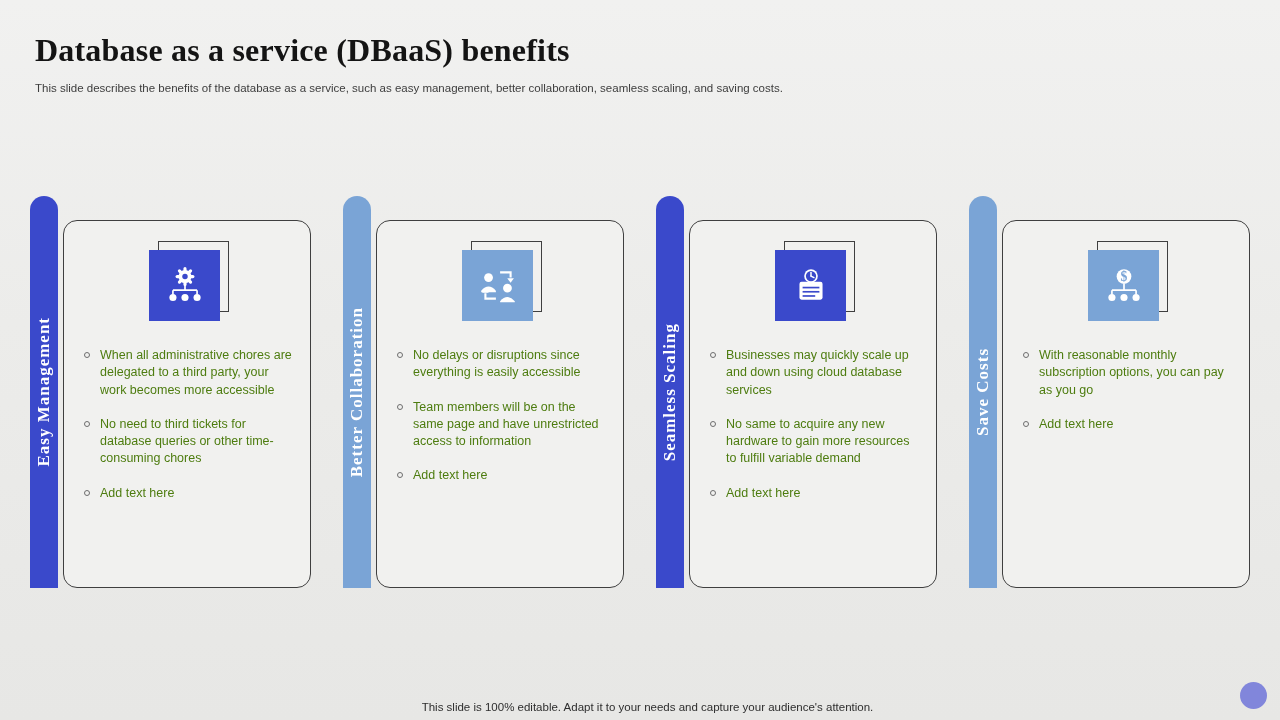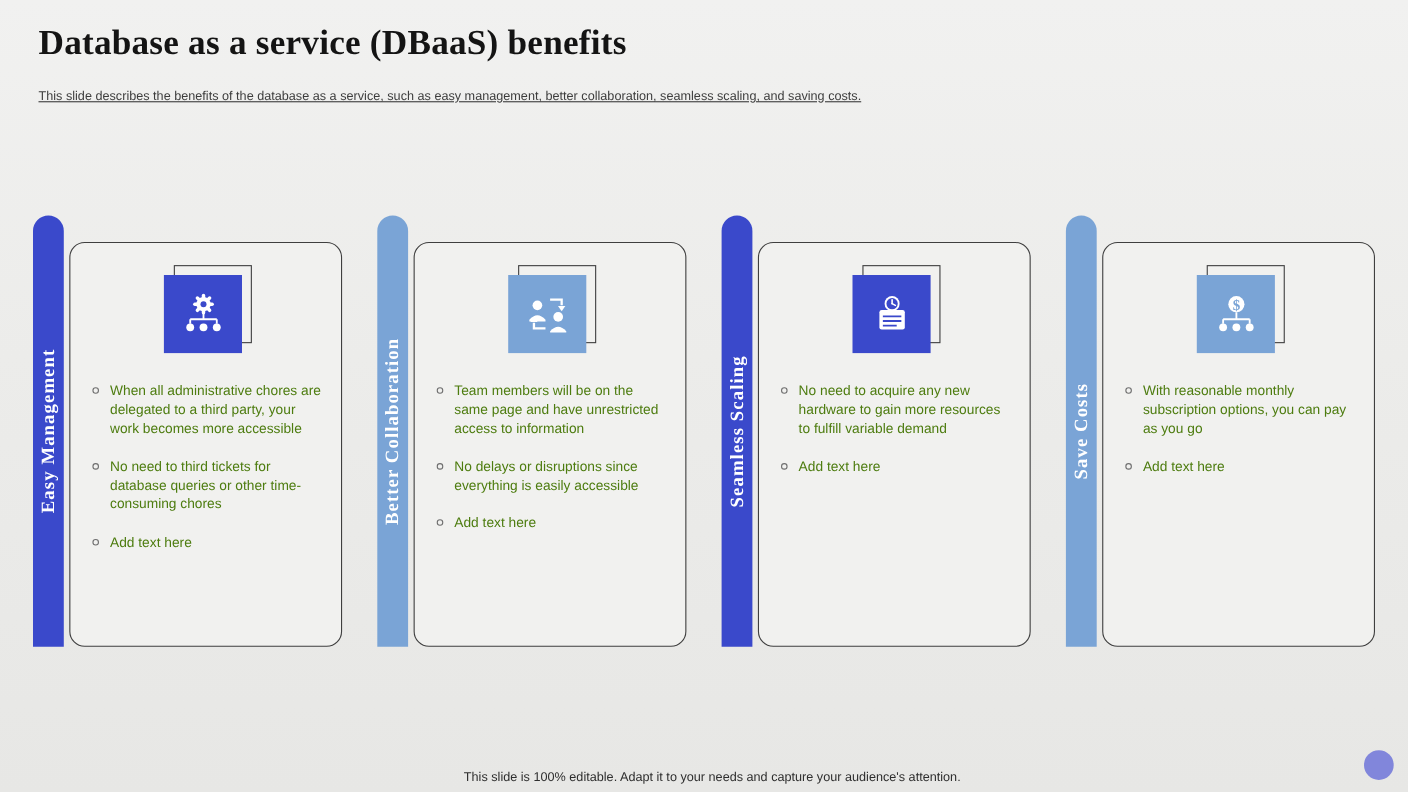--- a/index.html
+++ b/index.html
@@ -5,27 +5,27 @@
   * { margin: 0; padding: 0; box-sizing: border-box; }
   html, body { width: 1280px; height: 720px; overflow: hidden; }
   body {
     font-family: "Liberation Sans", sans-serif;
     background: linear-gradient(180deg, #F1F1F0 0%, #ECECEA 45%, #E7E7E5 100%);
     position: relative;
   }
   .slide { position: absolute; inset: 0; }
 
   .title {
-    position: absolute; left: 35px; top: 20px;
+    position: absolute; left: 35px; top: 32px;
     font-family: "Liberation Serif", serif;
     font-weight: 700; font-size: 32px; color: #141414; letter-spacing: .2px;
   }
   .subtitle {
     position: absolute; left: 35px; top: 82px;
-    font-size: 11.5px; color: #3d3d3d; text-decoration: underline;
+    font-size: 11.5px; color: #3d3d3d;
   }
 
   .columns {
     position: absolute; left: 30px; right: 30px; top: 196px; height: 392px;
     display: flex; justify-content: space-between;
   }
   .col-group { position: relative; width: 281px; height: 392px; }
 
   .tab {
     position: absolute; left: 0; top: 0; width: 28px; height: 392px;
@@ -153,25 +153,25 @@
               <g fill="#ffffff">
                 <path d="M32 17 l-3.2 -4.5 h6.4 z"></path>
                 <path d="M8 22 l-3.2 4.5 h6.4 z"></path>
               </g>
             </svg>
           </div>
         </div>
         <ul class="bullets">
           <li class="bullet">
             <span class="bullet-marker"></span>
+            <span>No delays or disruptions since everything is easily accessible</span>
+          </li>
+          <li class="bullet">
+            <span class="bullet-marker"></span>
             <span>Team members will be on the same page and have unrestricted access to information</span>
-          </li>
-          <li class="bullet">
-            <span class="bullet-marker"></span>
-            <span>No delays or disruptions since everything is easily accessible</span>
           </li>
           <li class="bullet">
             <span class="bullet-marker"></span>
             <span>Add text here</span>
           </li>
         </ul>
       </div>
     </div>
 
     <div class="col-group">
@@ -194,21 +194,25 @@
               <g stroke="#ffffff" stroke-width="1.4" stroke-linecap="round">
                 <line x1="20" y1="10.5" x2="20" y2="7.2"></line>
                 <line x1="20" y1="10.5" x2="22.8" y2="12"></line>
               </g>
             </svg>
           </div>
         </div>
         <ul class="bullets">
           <li class="bullet">
             <span class="bullet-marker"></span>
-            <span>No need to acquire any new hardware to gain more resources to fulfill variable demand</span>
+            <span>Businesses may quickly scale up and down using cloud database services</span>
+          </li>
+          <li class="bullet">
+            <span class="bullet-marker"></span>
+            <span>No same to acquire any new hardware to gain more resources to fulfill variable demand</span>
           </li>
           <li class="bullet">
             <span class="bullet-marker"></span>
             <span>Add text here</span>
           </li>
         </ul>
       </div>
     </div>
 
     <div class="col-group">

